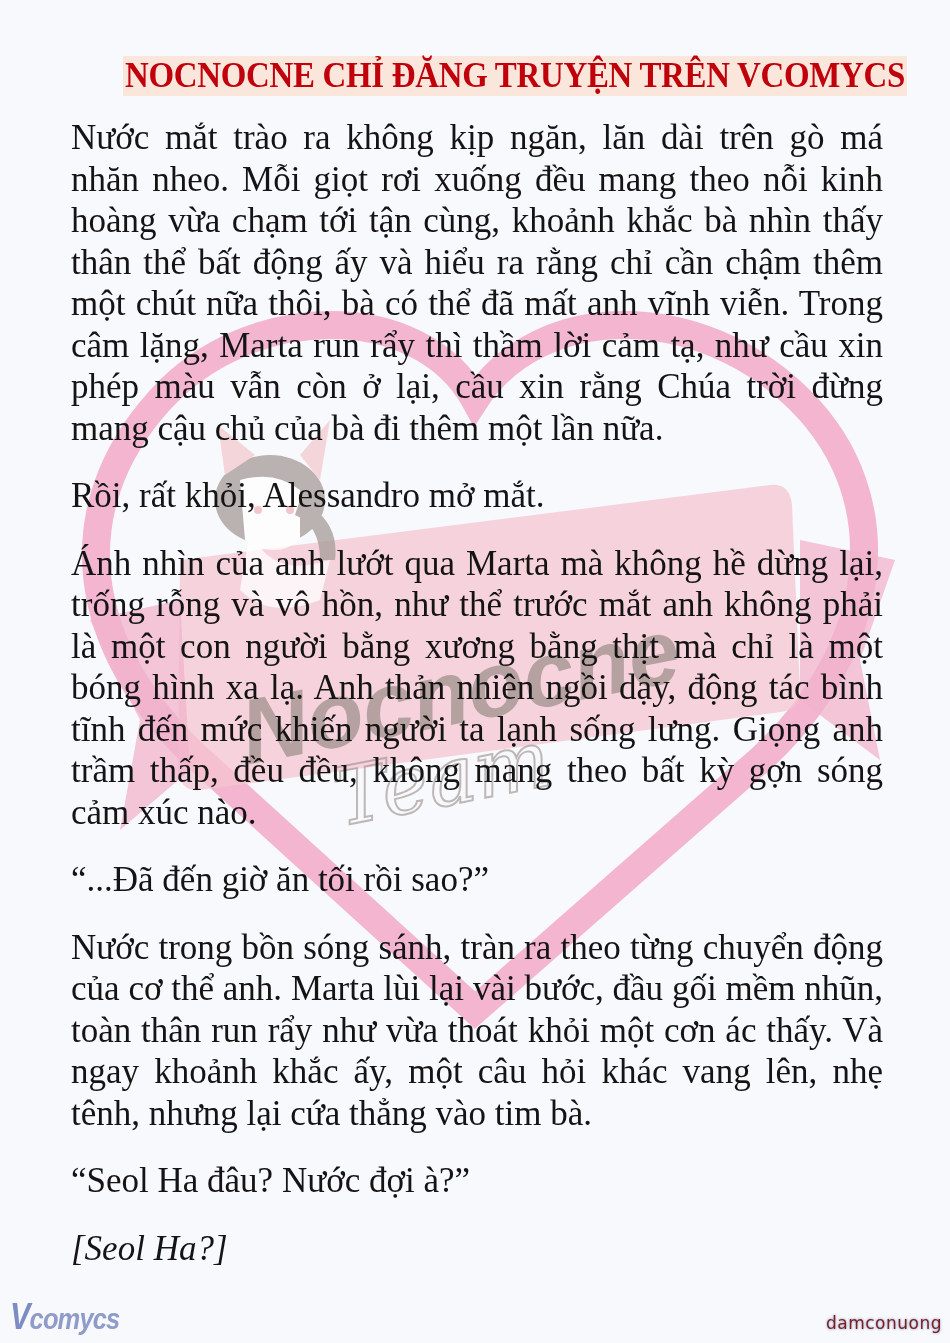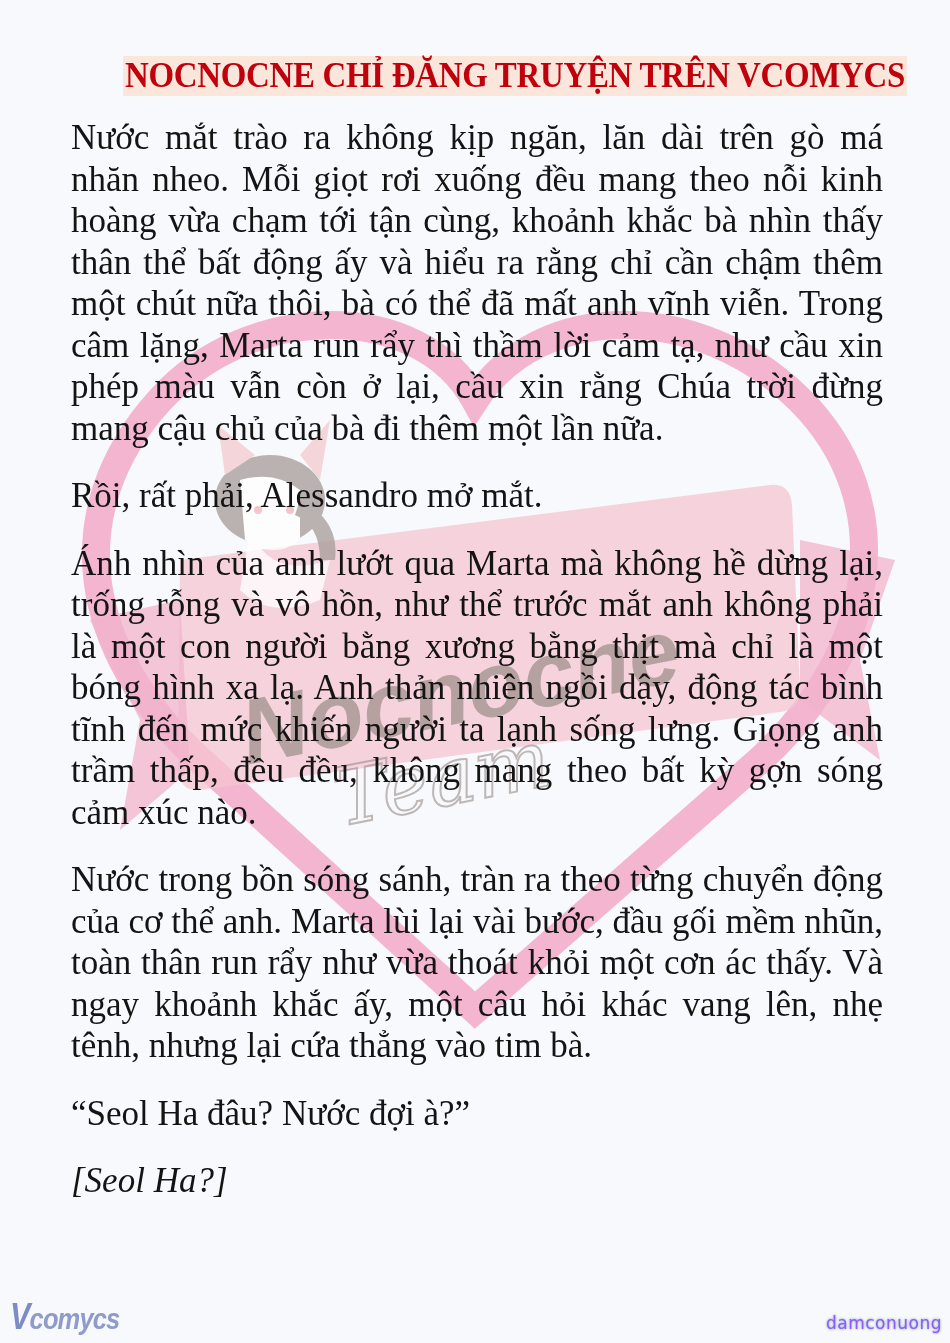--- a/index.html
+++ b/index.html
@@ -38,21 +38,21 @@
     position: absolute; left: 10px; top: 1296px; z-index: 2;
     font-family: "Liberation Sans", sans-serif; font-style: italic; font-weight: bold;
     font-size: 30px; letter-spacing: -1px;
     color: #8f9cc9;
     transform: scaleX(0.85); transform-origin: left center;
   }
   .footer-logo .v { font-size: 36px; color: #7d8cc2; }
   .footer-credit {
     position: absolute; right: 8px; top: 1313px; z-index: 2;
     font-family: "DejaVu Sans", sans-serif; font-size: 17px;
-    color: #8b5cf6;
+    color: #7f1d1d;
     text-shadow: 0 0 3px #a8b4d6, 0 0 2px #a8b4d6;
     letter-spacing: 0.5px;
   }
 </style>
 </head>
 <body>
 
 <div class="page">
 
   <svg class="watermark" viewBox="0 0 950 1343" xmlns="http://www.w3.org/2000/svg">
@@ -77,22 +77,23 @@
     <text x="230" y="720" font-family="Liberation Sans, sans-serif" font-weight="bold" font-style="italic" font-size="92" fill="#9a8c88" opacity="0.7" transform="rotate(-11 470 650)">Nocnocne</text>
     <text x="330" y="800" font-family="DejaVu Serif, serif" font-style="italic" font-size="80" fill="none" stroke="#9a8c88" stroke-width="2" opacity="0.6" transform="rotate(-11 470 760)">Team</text>
   </svg>
 
   <div class="title-wrap">
     <span class="title">NOCNOCNE CHỈ ĐĂNG TRUYỆN TRÊN VCOMYCS</span>
   </div>
 
   <div class="body-text">
     <p>Nước mắt trào ra không kịp ngăn, lăn dài trên gò má nhăn nheo. Mỗi giọt rơi xuống đều mang theo nỗi kinh hoàng vừa chạm tới tận cùng, khoảnh khắc bà nhìn thấy thân thể bất động ấy và hiểu ra rằng chỉ cần chậm thêm một chút nữa thôi, bà có thể đã mất anh vĩnh viễn. Trong câm lặng, Marta run rẩy thì thầm lời cảm tạ, như cầu xin phép màu vẫn còn ở lại, cầu xin rằng Chúa trời đừng mang cậu chủ của bà đi thêm một lần nữa.</p>
-    <p class="short">Rồi, rất phải, Alessandro mở mắt.</p>
+    <p class="short">Rồi, rất khỏi, Alessandro mở mắt.</p>
     <p>Ánh nhìn của anh lướt qua Marta mà không hề dừng lại, trống rỗng và vô hồn, như thể trước mắt anh không phải là một con người bằng xương bằng thịt mà chỉ là một bóng hình xa lạ. Anh thản nhiên ngồi dậy, động tác bình tĩnh đến mức khiến người ta lạnh sống lưng. Giọng anh trầm thấp, đều đều, không mang theo bất kỳ gợn sóng cảm xúc nào.</p>
+    <p class="short">“...Đã đến giờ ăn tối rồi sao?”</p>
     <p>Nước trong bồn sóng sánh, tràn ra theo từng chuyển động của cơ thể anh. Marta lùi lại vài bước, đầu gối mềm nhũn, toàn thân run rẩy như vừa thoát khỏi một cơn ác thấy. Và ngay khoảnh khắc ấy, một câu hỏi khác vang lên, nhẹ tênh, nhưng lại cứa thẳng vào tim bà.</p>
     <p class="short">“Seol Ha đâu? Nước đợi à?”</p>
     <p class="short thought">[Seol Ha?]</p>
   </div>
 
   <div class="footer-logo">
     <span class="v">V</span><span>comycs</span>
   </div>
 
   <div class="footer-credit">damconuong</div>

